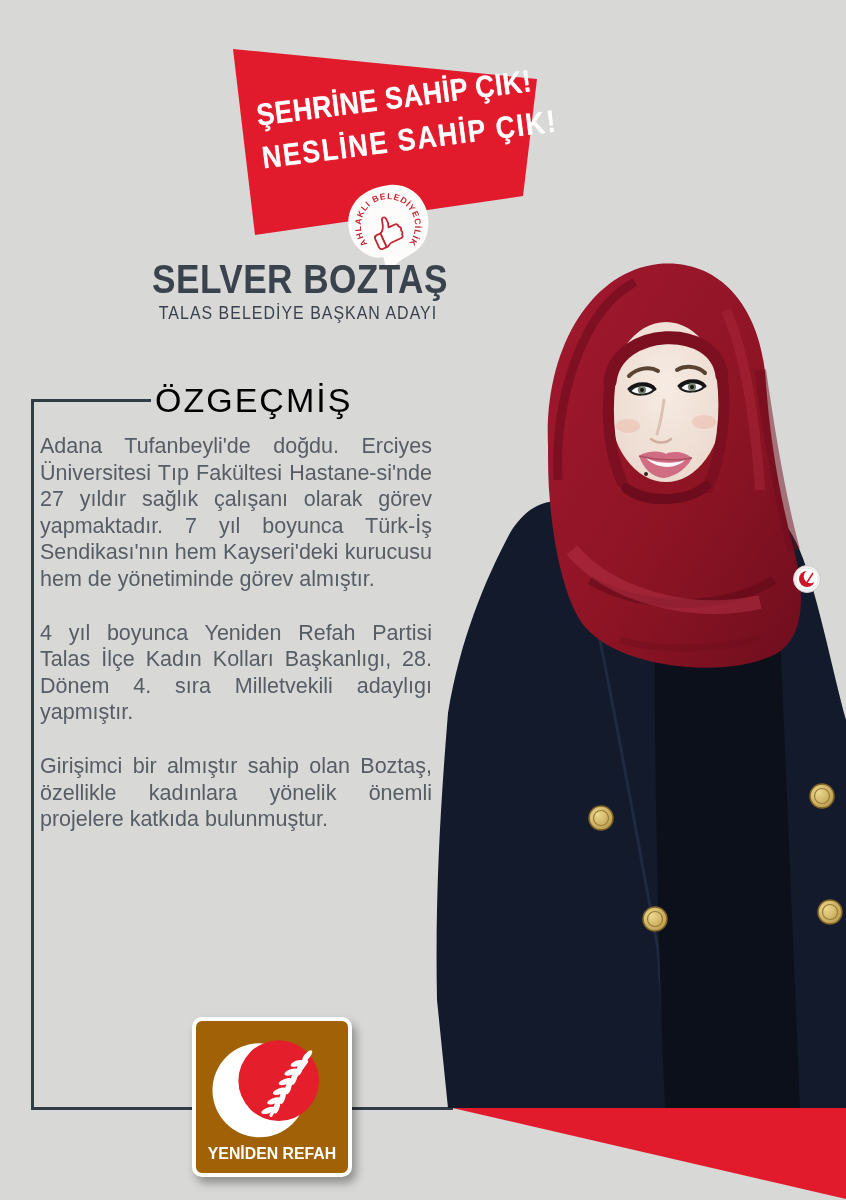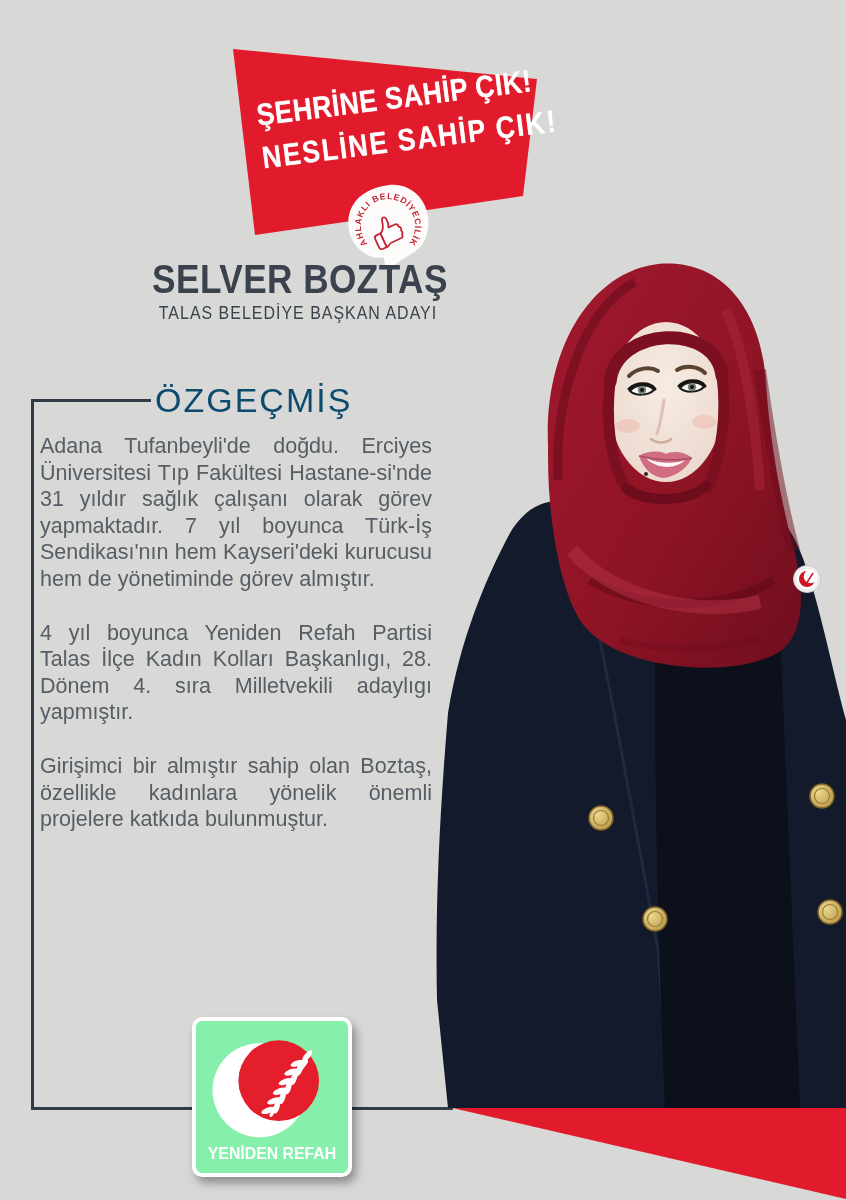--- a/index.html
+++ b/index.html
@@ -26,34 +26,34 @@
         transform:scaleX(.86);white-space:nowrap;}
 
   
   .line{position:absolute;background:#323c46;z-index:1;}
   .line.v{left:31px;top:399px;width:3px;height:711px;}
   .line.h-top{left:31px;top:399px;width:120px;height:3px;}
   .line.h-bottom{left:31px;top:1107px;width:422px;height:3px;}
 
   
   .heading{position:absolute;left:155px;top:381px;font-size:34px;font-weight:400;
-           color:#0c4a6e;letter-spacing:2px;}
+           color:#000000;letter-spacing:2px;}
   .bio{position:absolute;left:40px;top:433px;width:392px;color:#565d64;
        font-size:21.5px;line-height:26.6px;text-align:justify;z-index:1;}
   .bio p{margin:0 0 27px 0;}
 
   
   .portrait{position:absolute;left:430px;top:250px;width:416px;height:858px;z-index:2;}
 
   
   .wedge{position:absolute;left:448px;top:1107px;width:398px;height:92px;background:#e21b2c;
          clip-path:polygon(0 0,100% 0,100% 100%);z-index:1;}
 
   
-  .logo{position:absolute;left:192px;top:1017px;width:152px;height:152px;background:#86efac;
+  .logo{position:absolute;left:192px;top:1017px;width:152px;height:152px;background:#a16207;
         border:4px solid #fff;border-radius:10px;box-shadow:4px 6px 10px rgba(0,0,0,.35);z-index:4;}
   .logo svg{position:absolute;left:4px;top:4px;}
 </style>
 </head>
 <body>
 
 <div class="poster">
 
   <div class="banner">
     <svg width="312" height="194" viewBox="0 0 312 194">
@@ -86,21 +86,21 @@
 
   <div class="name">SELVER BOZTAŞ</div>
   <div class="subtitle">TALAS BELEDİYE BAŞKAN ADAYI</div>
 
   <div class="line v"></div>
   <div class="line h-top"></div>
   <div class="line h-bottom"></div>
 
   <div class="heading">ÖZGEÇMİŞ</div>
   <div class="bio">
-    <p>Adana Tufanbeyli'de doğdu. Erciyes Üniversitesi Tıp Fakültesi Hastane-si'nde 31 yıldır sağlık çalışanı olarak görev yapmaktadır. 7 yıl boyunca Türk-İş Sendikası'nın hem Kayseri'deki kurucusu hem de yönetiminde görev almıştır.</p>
+    <p>Adana Tufanbeyli'de doğdu. Erciyes Üniversitesi Tıp Fakültesi Hastane-si'nde 27 yıldır sağlık çalışanı olarak görev yapmaktadır. 7 yıl boyunca Türk-İş Sendikası'nın hem Kayseri'deki kurucusu hem de yönetiminde görev almıştır.</p>
     <p>4 yıl boyunca Yeniden Refah Partisi Talas İlçe Kadın Kolları Başkanlıgı, 28. Dönem 4. sıra Milletvekili adaylıgı yapmıştır.</p>
     <p>Girişimci bir almıştır sahip olan Boztaş, özellikle kadınlara yönelik önemli projelere katkıda bulunmuştur.</p>
   </div>
 
   <svg class="portrait" viewBox="0 0 416 858">
     <defs>
       <linearGradient id="maroonGrad" x1="0" y1="0" x2="1" y2="1">
         <stop offset="0" stop-color="#a21830"></stop>
         <stop offset="0.55" stop-color="#8e1424"></stop>
         <stop offset="1" stop-color="#6f0e1e"></stop>

